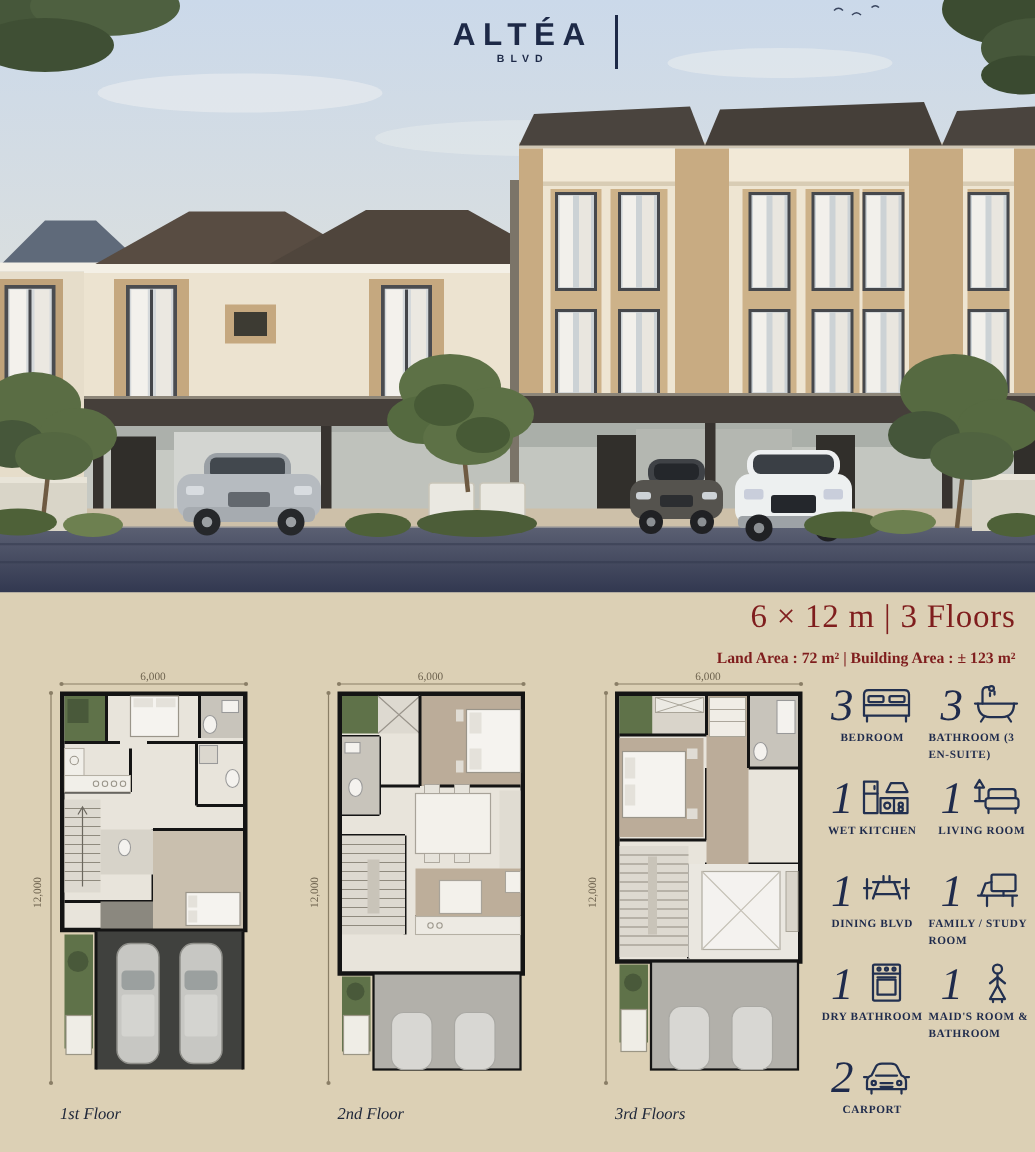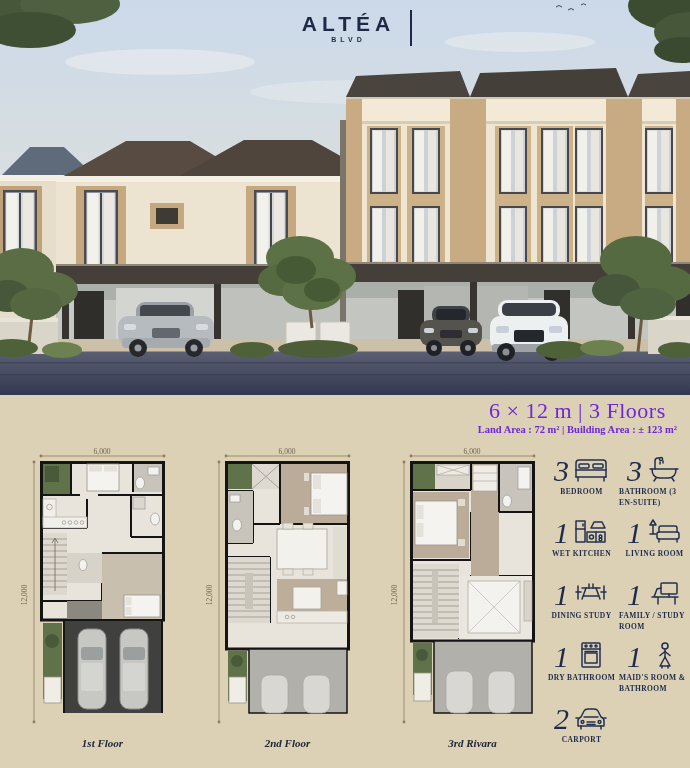--- a/index.html
+++ b/index.html
@@ -11,28 +11,28 @@
   .logo{position:absolute;top:10px;left:0;right:0;display:flex;justify-content:center;
         align-items:center;gap:15px;color:#1d2947;padding-left:24px;}
   .logo-left{text-align:center;}
   .logo-primary{font-family:"Liberation Sans",sans-serif;font-size:21px;font-weight:700;
         letter-spacing:5px;line-height:1;}
   .logo-secondary{font-family:"Liberation Sans",sans-serif;font-size:7px;font-weight:700;
         letter-spacing:4px;margin-top:2px;}
   .logo-divider{width:2px;height:36px;background:#1d2947;}
   .series{font-style:italic;font-size:28px;line-height:1;padding-bottom:4px;}
   
-  .specs{position:absolute;top:399px;right:13px;text-align:center;color:#6d28d9;}
+  .specs{position:absolute;top:399px;right:13px;text-align:right;color:#7f1d1d;}
   .specs-headline{font-size:22px;letter-spacing:.5px;line-height:1.1;}
-  .specs-details{font-size:10.5px;font-weight:700;margin-top:1px;}
+  .specs-details{font-size:10.5px;font-weight:700;margin-top:11px;}
   
   .plan{position:absolute;top:447px;width:168px;}
   .plan svg{display:block;}
-  .plan-caption{margin-left:26px;width:125px;text-align:center;font-style:italic;
-        font-size:11px;color:#20283a;margin-top:2px;font-weight:bold;}
+  .plan-caption{margin-left:26px;width:125px;text-align:left;font-style:italic;
+        font-size:11px;color:#20283a;margin-top:2px;}
   .plan1{left:14px;} .plan2{left:199px;} .plan3{left:384px;}
   
   .legend{position:absolute;left:546px;top:452px;width:144px;display:grid;
         grid-template-columns:1fr 1fr;grid-auto-rows:62px;column-gap:2px;}
   .legend-item{display:flex;flex-direction:column;align-items:center;}
   .legend-top{display:flex;align-items:flex-end;gap:4px;height:32px;}
   .legend-count{font-style:italic;font-size:30px;color:#1f2b4c;line-height:.9;}
   .legend-icon svg{display:block;}
   .legend-label{margin-top:3px;font-size:7.5px;font-weight:700;letter-spacing:.4px;
         color:#1f2b4c;text-align:left;line-height:1.45;max-width:80px;}
@@ -457,21 +457,21 @@
         <path d="M58,120 L110,172 M110,120 L58,172" stroke="#c4c0b5" stroke-width=".8"></path>
         <rect x="114" y="120" width="8" height="40" fill="#d9d4ca" stroke="#a49f93" stroke-width=".6"></rect>
         <rect x="24" y="180" width="98" height="72" fill="#b2b0aa" stroke="#141414" stroke-width="1.5"></rect>
         <rect x="3" y="182" width="19" height="52" fill="#5f7249"></rect>
           <circle cx="12" cy="194" r="6" fill="#49593a"></circle>
         <rect x="4" y="212" width="17" height="28" fill="#efede6" stroke="#9b9685" stroke-width=".8"></rect>
         <rect x="36" y="210" width="27" height="42" rx="8" fill="#d8d7d3" stroke="#a9a8a3" stroke-width=".8"></rect>
         <rect x="78" y="210" width="27" height="42" rx="8" fill="#d8d7d3" stroke="#a9a8a3" stroke-width=".8"></rect>
       </g>
     </svg>
-    <div class="plan-caption">3rd Rivara</div>
+    <div class="plan-caption">3rd Floors</div>
   </div>
 
   <div class="legend">
 
     <div class="legend-item">
       <div class="legend-top">
         <span class="legend-count">3</span>
         <span class="legend-icon">
           <svg width="36" height="30" viewBox="0 0 36 30" fill="none" stroke="#223050" stroke-width="1.5" stroke-linecap="round" stroke-linejoin="round">
             <path d="M3 23 V9 q0-3 3-3 h24 q3 0 3 3 v14"></path>
@@ -542,21 +542,21 @@
         <span class="legend-icon">
           <svg width="36" height="30" viewBox="0 0 36 30" fill="none" stroke="#223050" stroke-width="1.5" stroke-linecap="round" stroke-linejoin="round">
             <path d="M9 10 h18"></path>
               <path d="M13 10 l-4 11 M23 10 l4 11 M11 18 h14"></path>
             <path d="M16 6 v4 M20 6 v4"></path>
             <path d="M5 8 v13 M3 14 h5"></path>
               <path d="M31 8 v13 M28 14 h5"></path>
           </svg>
         </span>
       </div>
-      <div class="legend-label">DINING STUDY</div>
+      <div class="legend-label">DINING BLVD</div>
     </div>
 
     <div class="legend-item">
       <div class="legend-top">
         <span class="legend-count">1</span>
         <span class="legend-icon">
           <svg width="36" height="30" viewBox="0 0 36 30" fill="none" stroke="#223050" stroke-width="1.5" stroke-linecap="round" stroke-linejoin="round">
             <rect x="15" y="5" width="16" height="11" rx="1"></rect>
               <path d="M23 16 v3"></path>
             <path d="M10 19 h22 M12 19 v7 M29 19 v7"></path>

